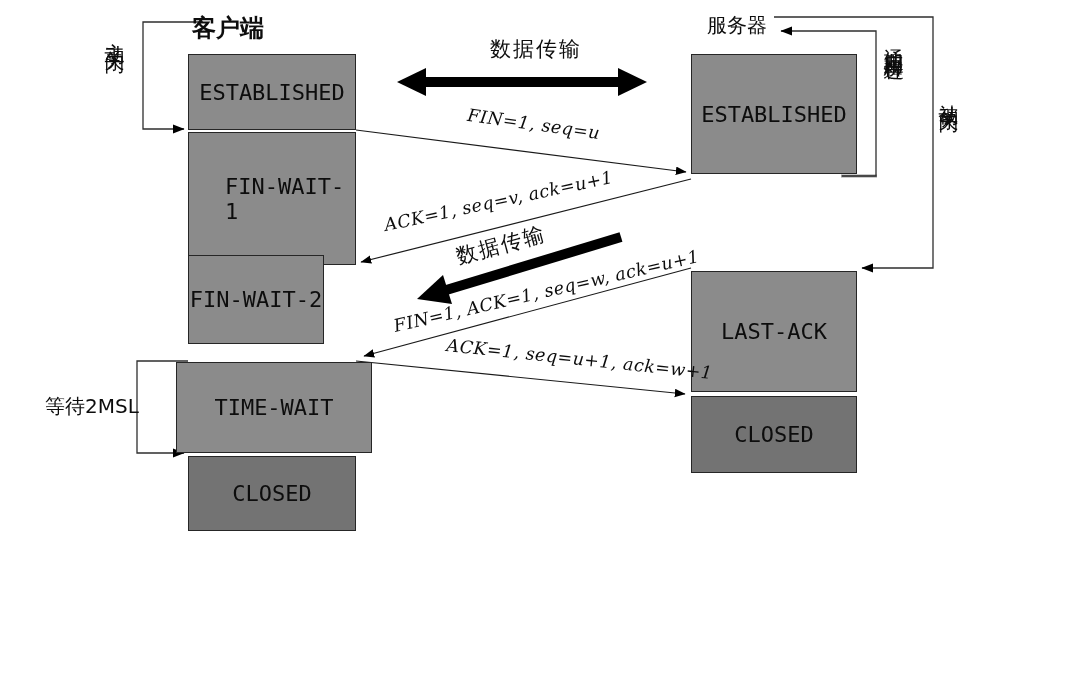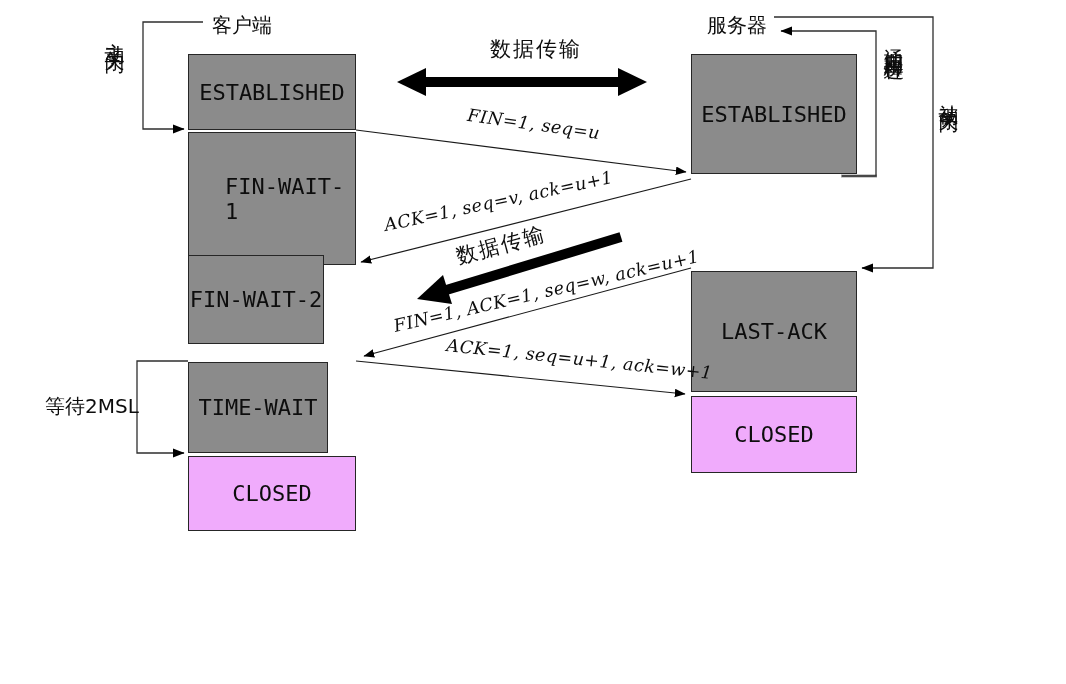--- a/index.html
+++ b/index.html
@@ -23,41 +23,41 @@
     border: 1px solid #262626;
     display: flex;
     align-items: center;
     justify-content: center;
     font-family: "DejaVu Sans Mono", "Liberation Mono", monospace;
     font-size: 22px;
     color: #0d0d0d;
     z-index: 2;
     box-sizing: border-box;
   }
-  .state-box.closed { background: #f0abfc; }
+  .state-box.closed { background: #737373; }
   
   #c0 { left: 188px; top: 54px;  width: 168px; height: 76px; }
   #c1 { left: 188px; top: 132px; width: 168px; height: 133px; padding-left: 36px; }
   #c2 { left: 188px; top: 255px; width: 136px; height: 89px; }
-  #c3 { left: 188px; top: 362px; width: 140px; height: 91px; }
+  #c3 { left: 176px; top: 362px; width: 196px; height: 91px; }
   #c4 { left: 188px; top: 456px; width: 168px; height: 75px; }
   
   #s0 { left: 691px; top: 54px;  width: 166px; height: 120px; }
   #s1 { left: 691px; top: 179px; width: 166px; height: 89px; }
   #s2 { left: 691px; top: 271px; width: 166px; height: 121px; text-align: right; }
   #s3 { left: 691px; top: 396px; width: 166px; height: 77px; }
 
   .lbl {
     position: absolute;
     color: #0d0d0d;
     z-index: 3;
     white-space: nowrap;
   }
   .cjk { font-family: "DejaVu Sans", sans-serif; }
-  #client-title { left: 212px; top: 12px; font-size: 20px; }
+  #client-title { left: 192px; top: 12px; font-size: 24px; font-weight: bold; }
   #server-title { left: 707px; top: 12px; font-size: 20px; }
   .vtext {
     writing-mode: vertical-rl;
     text-orientation: upright;
     letter-spacing: 4px;
     font-size: 20px;
   }
   #active-close-label  { left: 102px; top: 26px; }
   #passive-close-label { left: 936px; top: 88px; letter-spacing: 3px; }
   #notify-label        { left: 881px; top: 32px; letter-spacing: 3px; }

